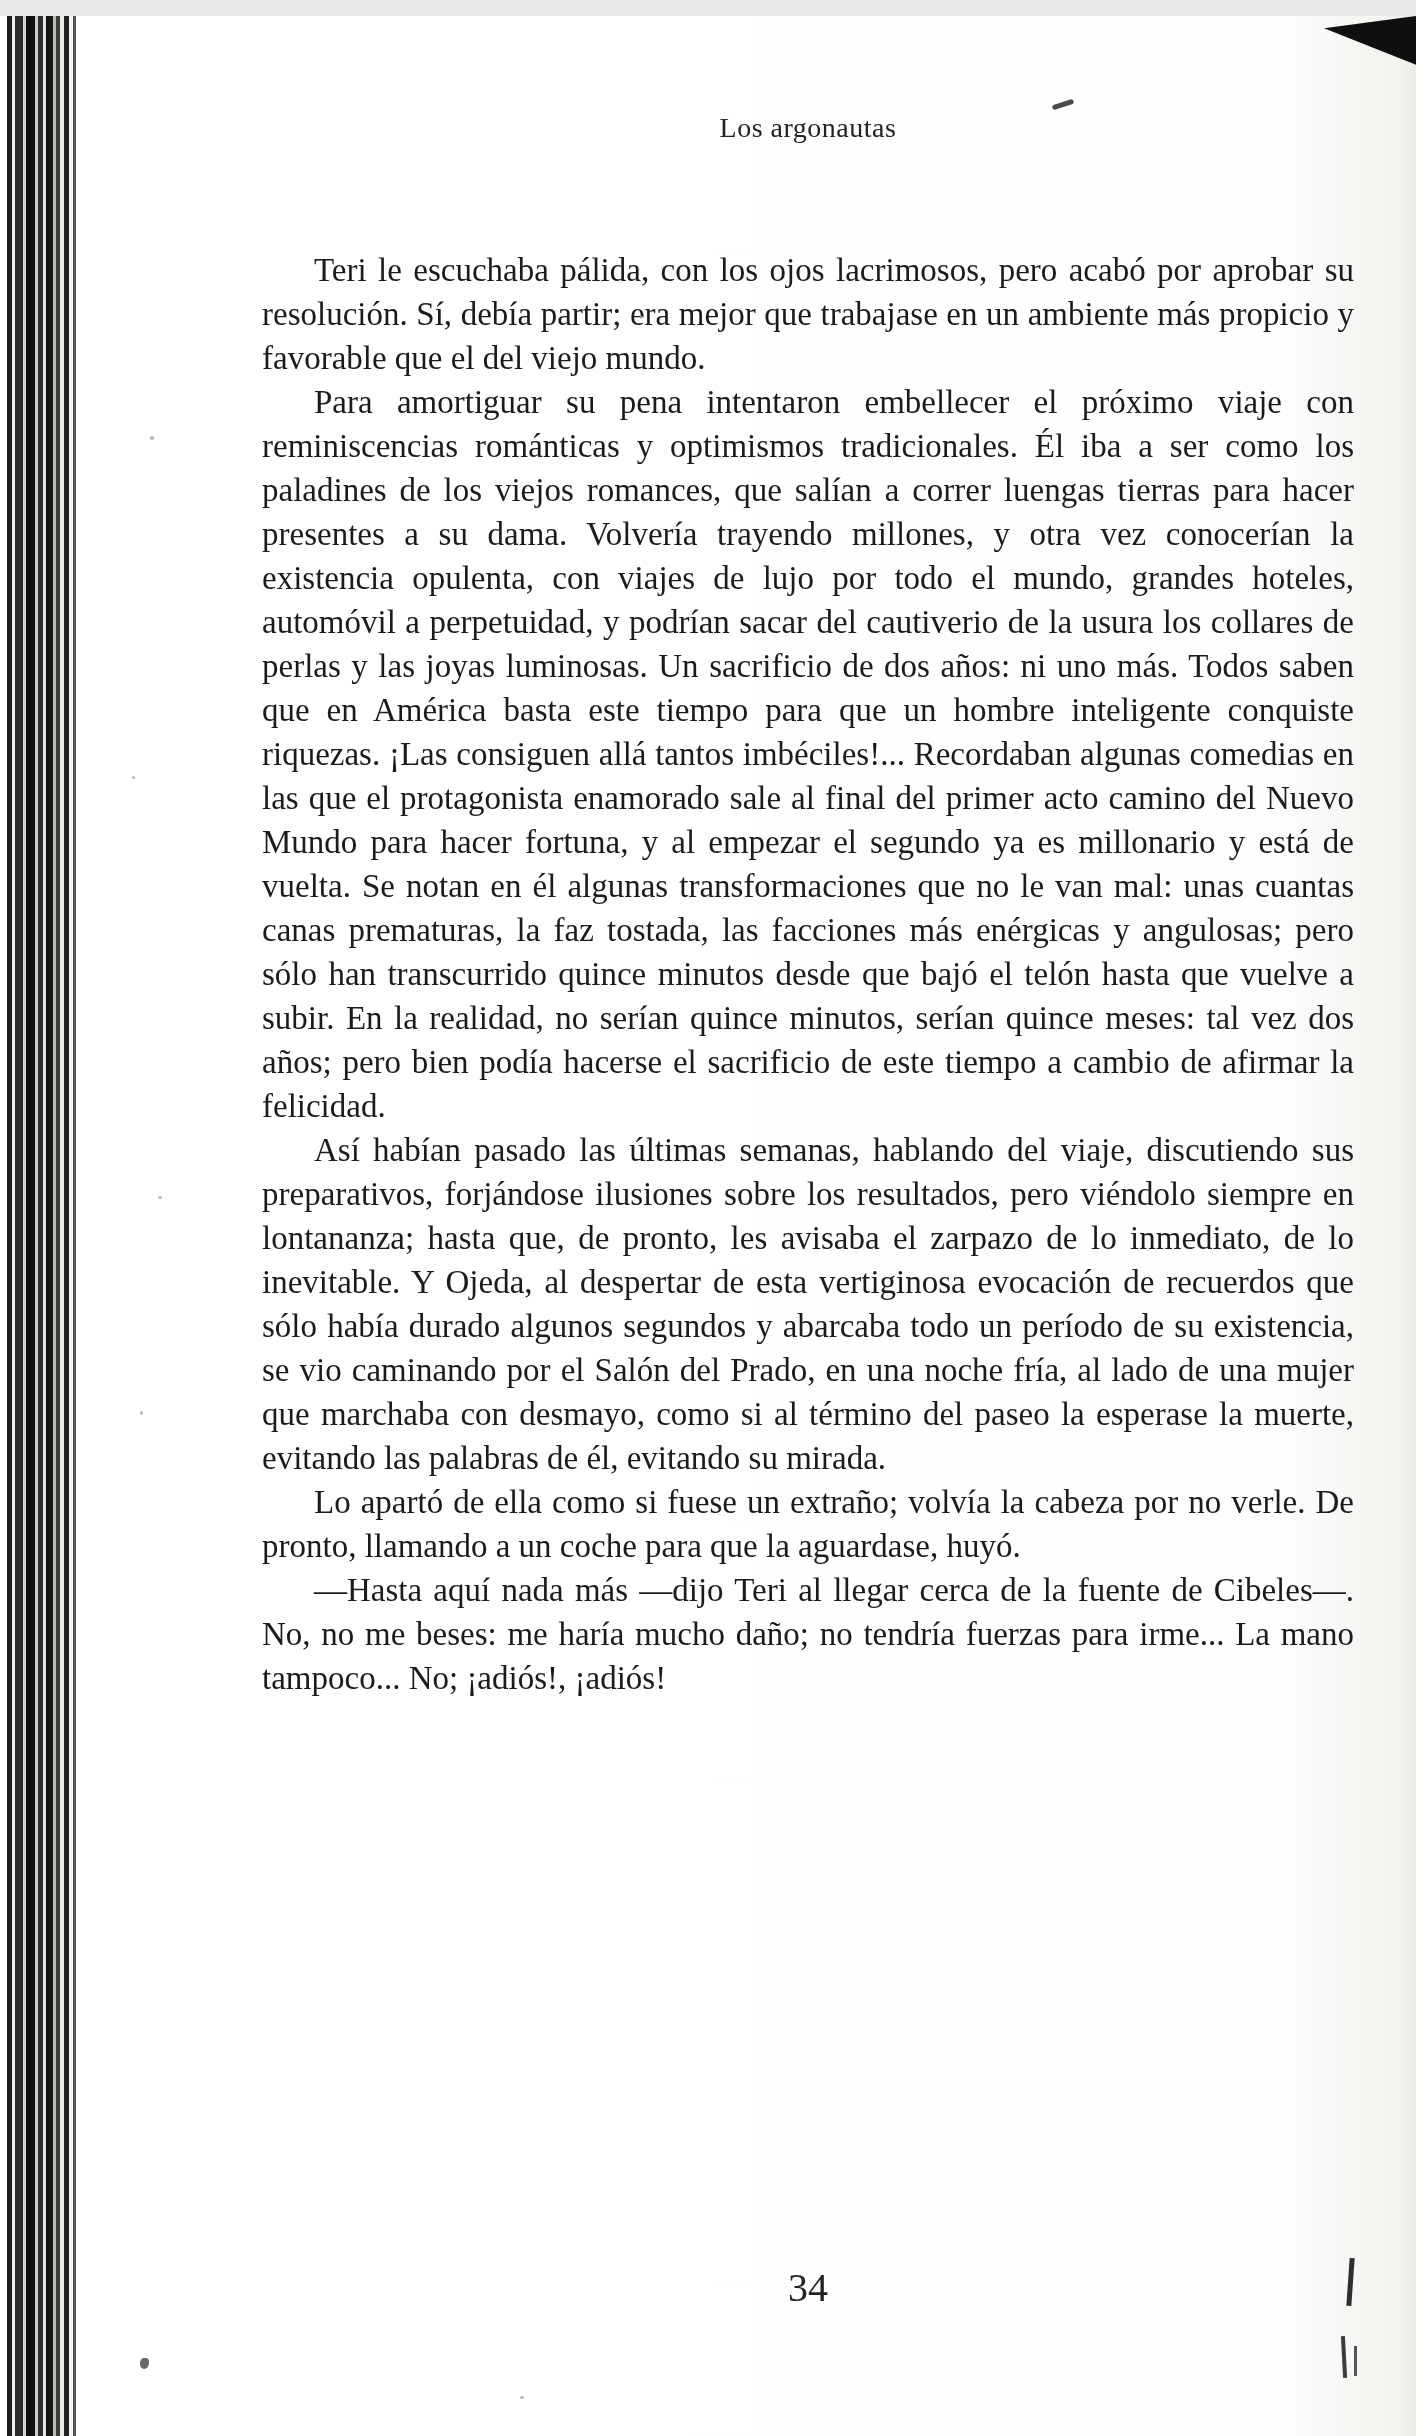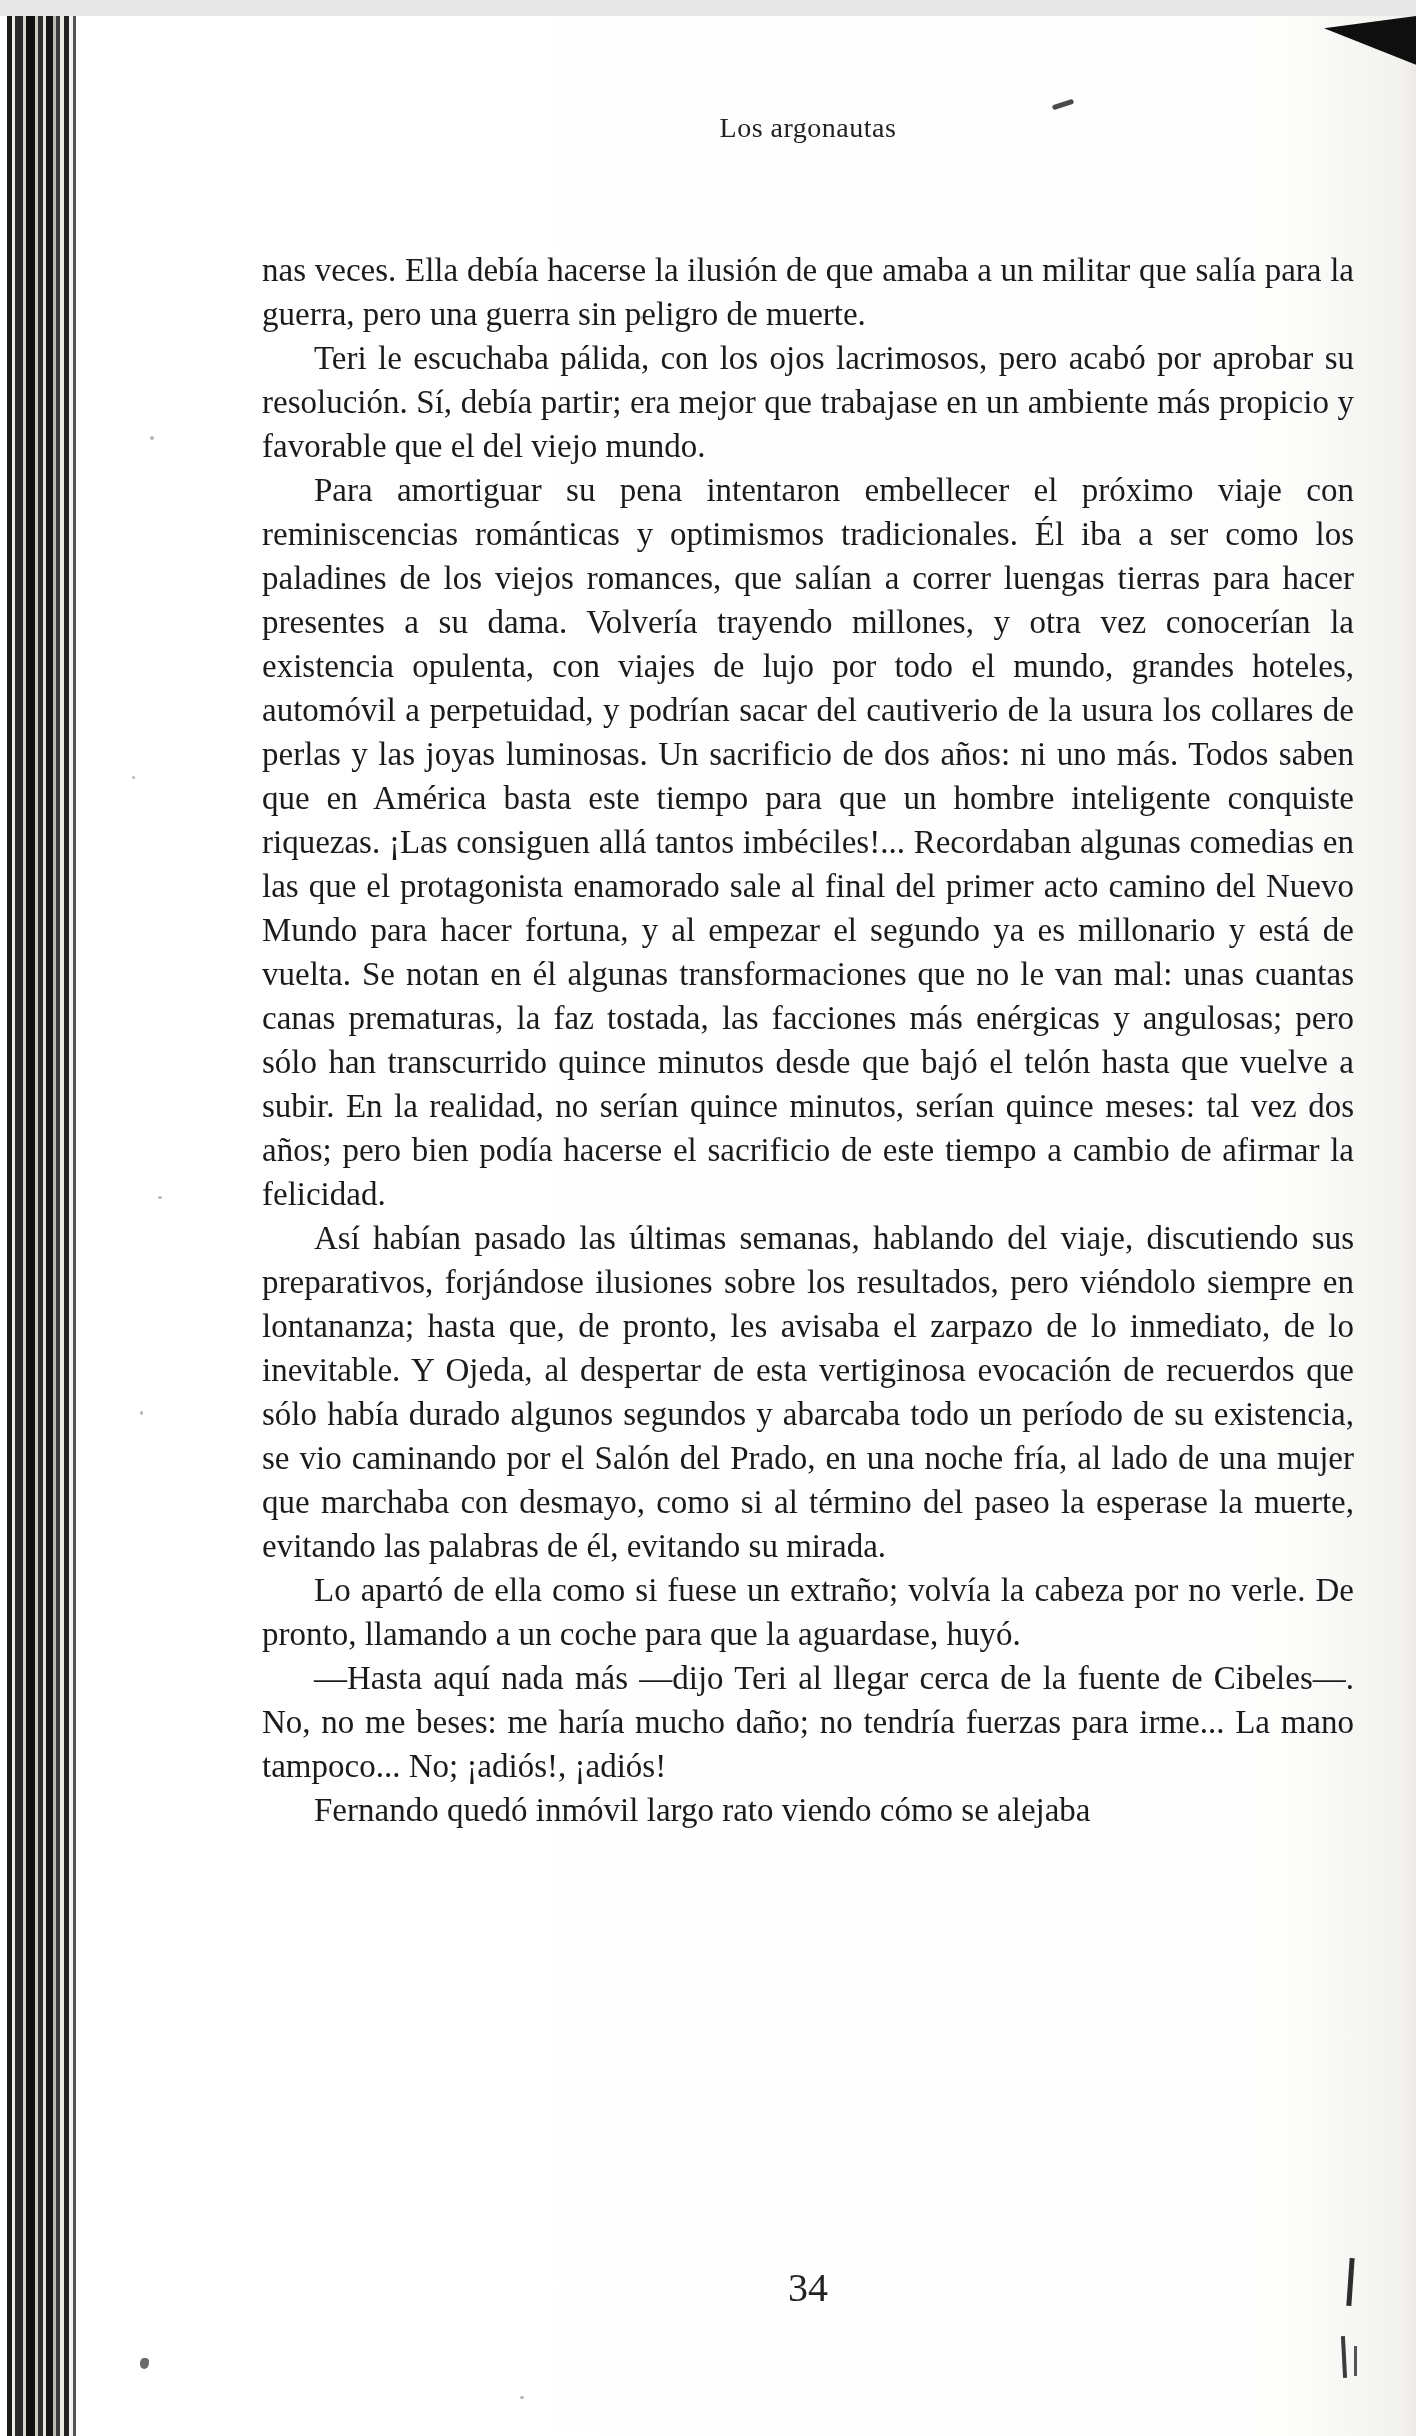--- a/index.html
+++ b/index.html
@@ -125,27 +125,25 @@
 
 <div class="page">
 
   <div class="gutter"></div>
 
   <div class="corner-fold"></div>
 
   <div class="running-head">Los argonautas</div>
 
   <div class="text-block">
-      <p class="" lang="es">nas veces. Ella debía hacerse la ilusión de que amaba a un militar que salía para la guerra, pero una guerra sin peligro de muerte.</p>
       <p class="indent" lang="es">Teri le escuchaba pálida, con los ojos lacrimosos, pero acabó por aprobar su resolución. Sí, debía partir; era mejor que trabajase en un ambiente más propicio y favorable que el del viejo mundo.</p>
       <p class="indent" lang="es">Para amortiguar su pena intentaron embellecer el próximo viaje con reminiscencias románticas y optimismos tradicionales. Él iba a ser como los paladines de los viejos romances, que salían a correr luengas tierras para hacer presentes a su dama. Volvería trayendo millones, y otra vez conocerían la existencia opulenta, con viajes de lujo por todo el mundo, grandes hoteles, automóvil a perpetuidad, y podrían sacar del cautiverio de la usura los collares de perlas y las joyas luminosas. Un sacrificio de dos años: ni uno más. Todos saben que en América basta este tiempo para que un hombre inteligente conquiste riquezas. ¡Las consiguen allá tantos imbéciles!... Recordaban algunas comedias en las que el protagonista enamorado sale al final del primer acto camino del Nuevo Mundo para hacer fortuna, y al empezar el segundo ya es millonario y está de vuelta. Se notan en él algunas transformaciones que no le van mal: unas cuantas canas prematuras, la faz tostada, las facciones más enérgicas y angulosas; pero sólo han transcurrido quince minutos desde que bajó el telón hasta que vuelve a subir. En la realidad, no serían quince minutos, serían quince meses: tal vez dos años; pero bien podía hacerse el sacrificio de este tiempo a cambio de afirmar la felicidad.</p>
       <p class="indent" lang="es">Así habían pasado las últimas semanas, hablando del viaje, discutiendo sus preparativos, forjándose ilusiones sobre los resultados, pero viéndolo siempre en lontananza; hasta que, de pronto, les avisaba el zarpazo de lo inmediato, de lo inevitable. Y Ojeda, al despertar de esta vertiginosa evocación de recuerdos que sólo había durado algunos segundos y abarcaba todo un período de su existencia, se vio caminando por el Salón del Prado, en una noche fría, al lado de una mujer que marchaba con desmayo, como si al término del paseo la esperase la muerte, evitando las palabras de él, evitando su mirada.</p>
       <p class="indent" lang="es">Lo apartó de ella como si fuese un extraño; volvía la cabeza por no verle. De pronto, llamando a un coche para que la aguardase, huyó.</p>
       <p class="indent" lang="es">—Hasta aquí nada más —dijo Teri al llegar cerca de la fuente de Cibeles—. No, no me beses: me haría mucho daño; no tendría fuerzas para irme... La mano tampoco... No; ¡adiós!, ¡adiós!</p>
-      <p class="indent" lang="es">Fernando quedó inmóvil largo rato viendo cómo se alejaba</p>
     </div>
 
   <div class="page-number">34</div>
 
   <div class="ink-mark mark-pen"></div>
   <div class="ink-mark mark-edge-1"></div>
   <div class="ink-mark mark-edge-2"></div>
   <div class="ink-mark mark-edge-3"></div>
   <div class="ink-mark mark-bottom-left"></div>
 

